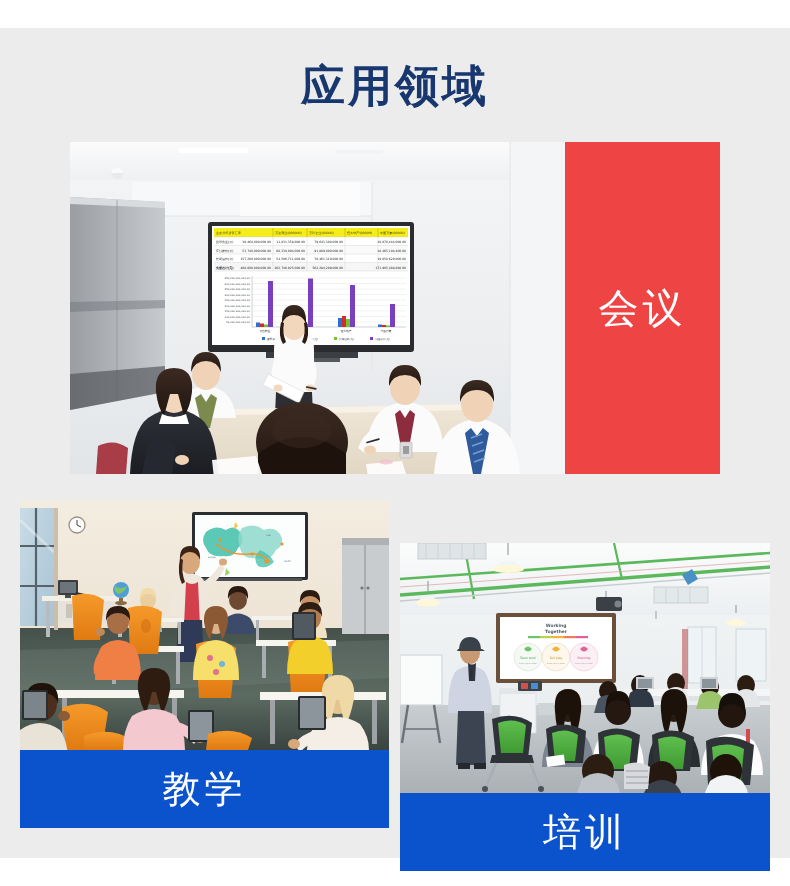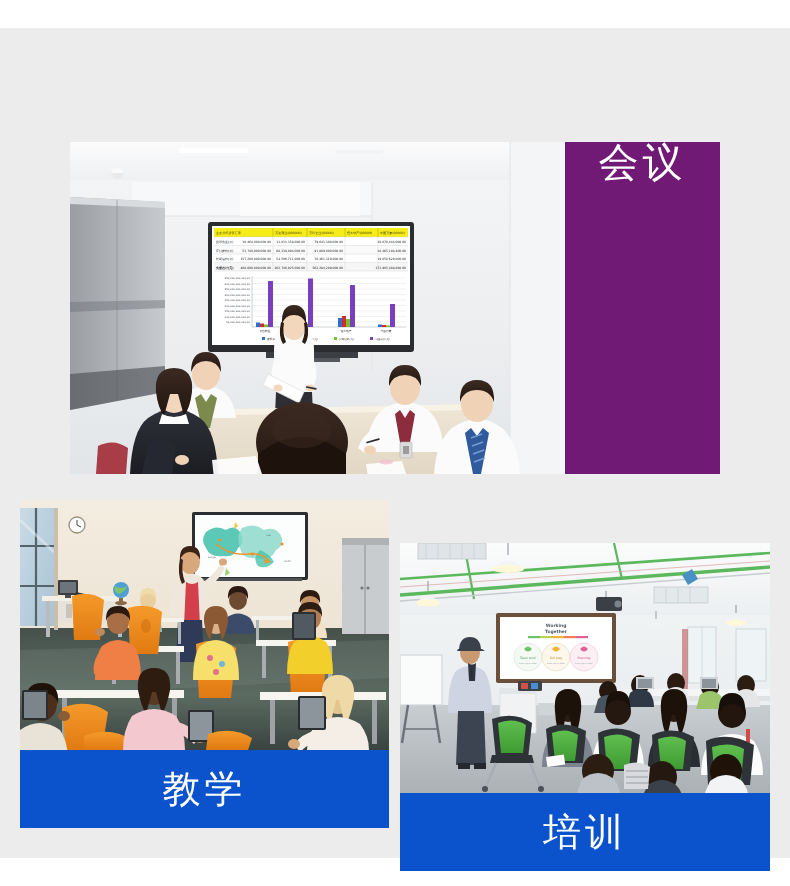--- a/index.html
+++ b/index.html
@@ -58,22 +58,23 @@
     width: 495px;
     height: 332px;
     overflow: hidden;
     background: #e9ebee;
   }
   .card-top .blue-panel {
     position: absolute;
     left: 495px; top: 0;
     width: 155px;
     height: 332px;
-    background: #701a75;
+    background: #ef4444;
     display: flex;
+    align-items: center;
     justify-content: center;
   }
   .blue-panel-label {
     color: #ffffff;
     font-size: 40px;
     font-weight: normal;
     letter-spacing: 4px;
     line-height: 1;
   }
 
@@ -124,20 +125,21 @@
   .scene { position: absolute; inset: 0; }
   .scene svg { display: block; width: 100%; height: 100%; }
 </style>
 </head>
 <body>
 
 <div class="page">
 
   <div class="gray-band"></div>
 
+  <div class="section-title">应用领域</div>
 
   <div class="card-top">
 
     <div class="photo">
       <div class="scene">
         <svg viewBox="0 0 495 332" preserveAspectRatio="none" aria-hidden="true">
           <defs>
             <linearGradient id="wallG" x1="0" y1="0" x2="0" y2="1">
               <stop offset="0%" stop-color="#f4f5f6"></stop>
               <stop offset="60%" stop-color="#eceef0"></stop>

